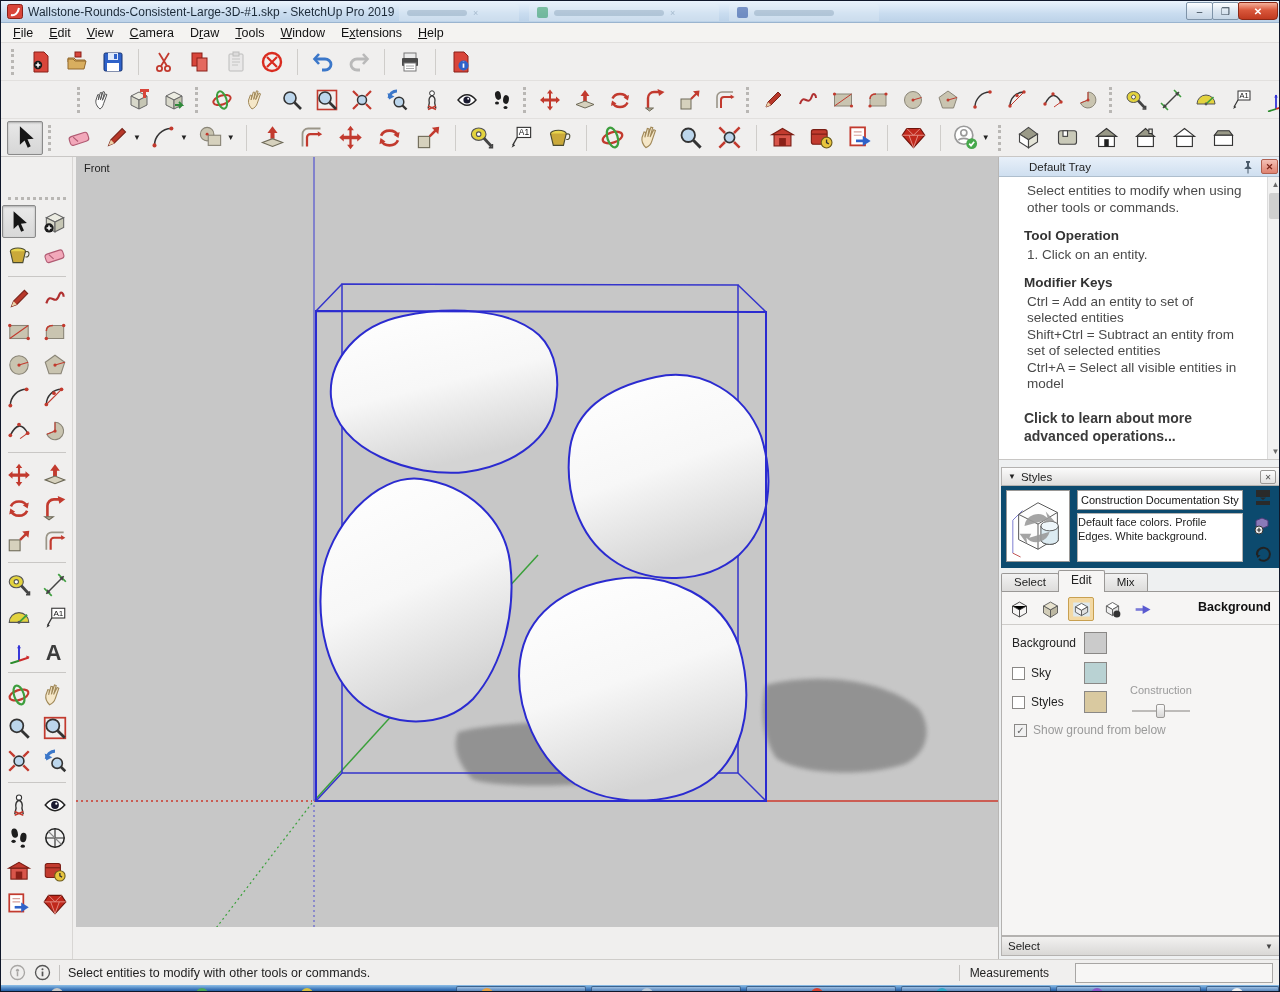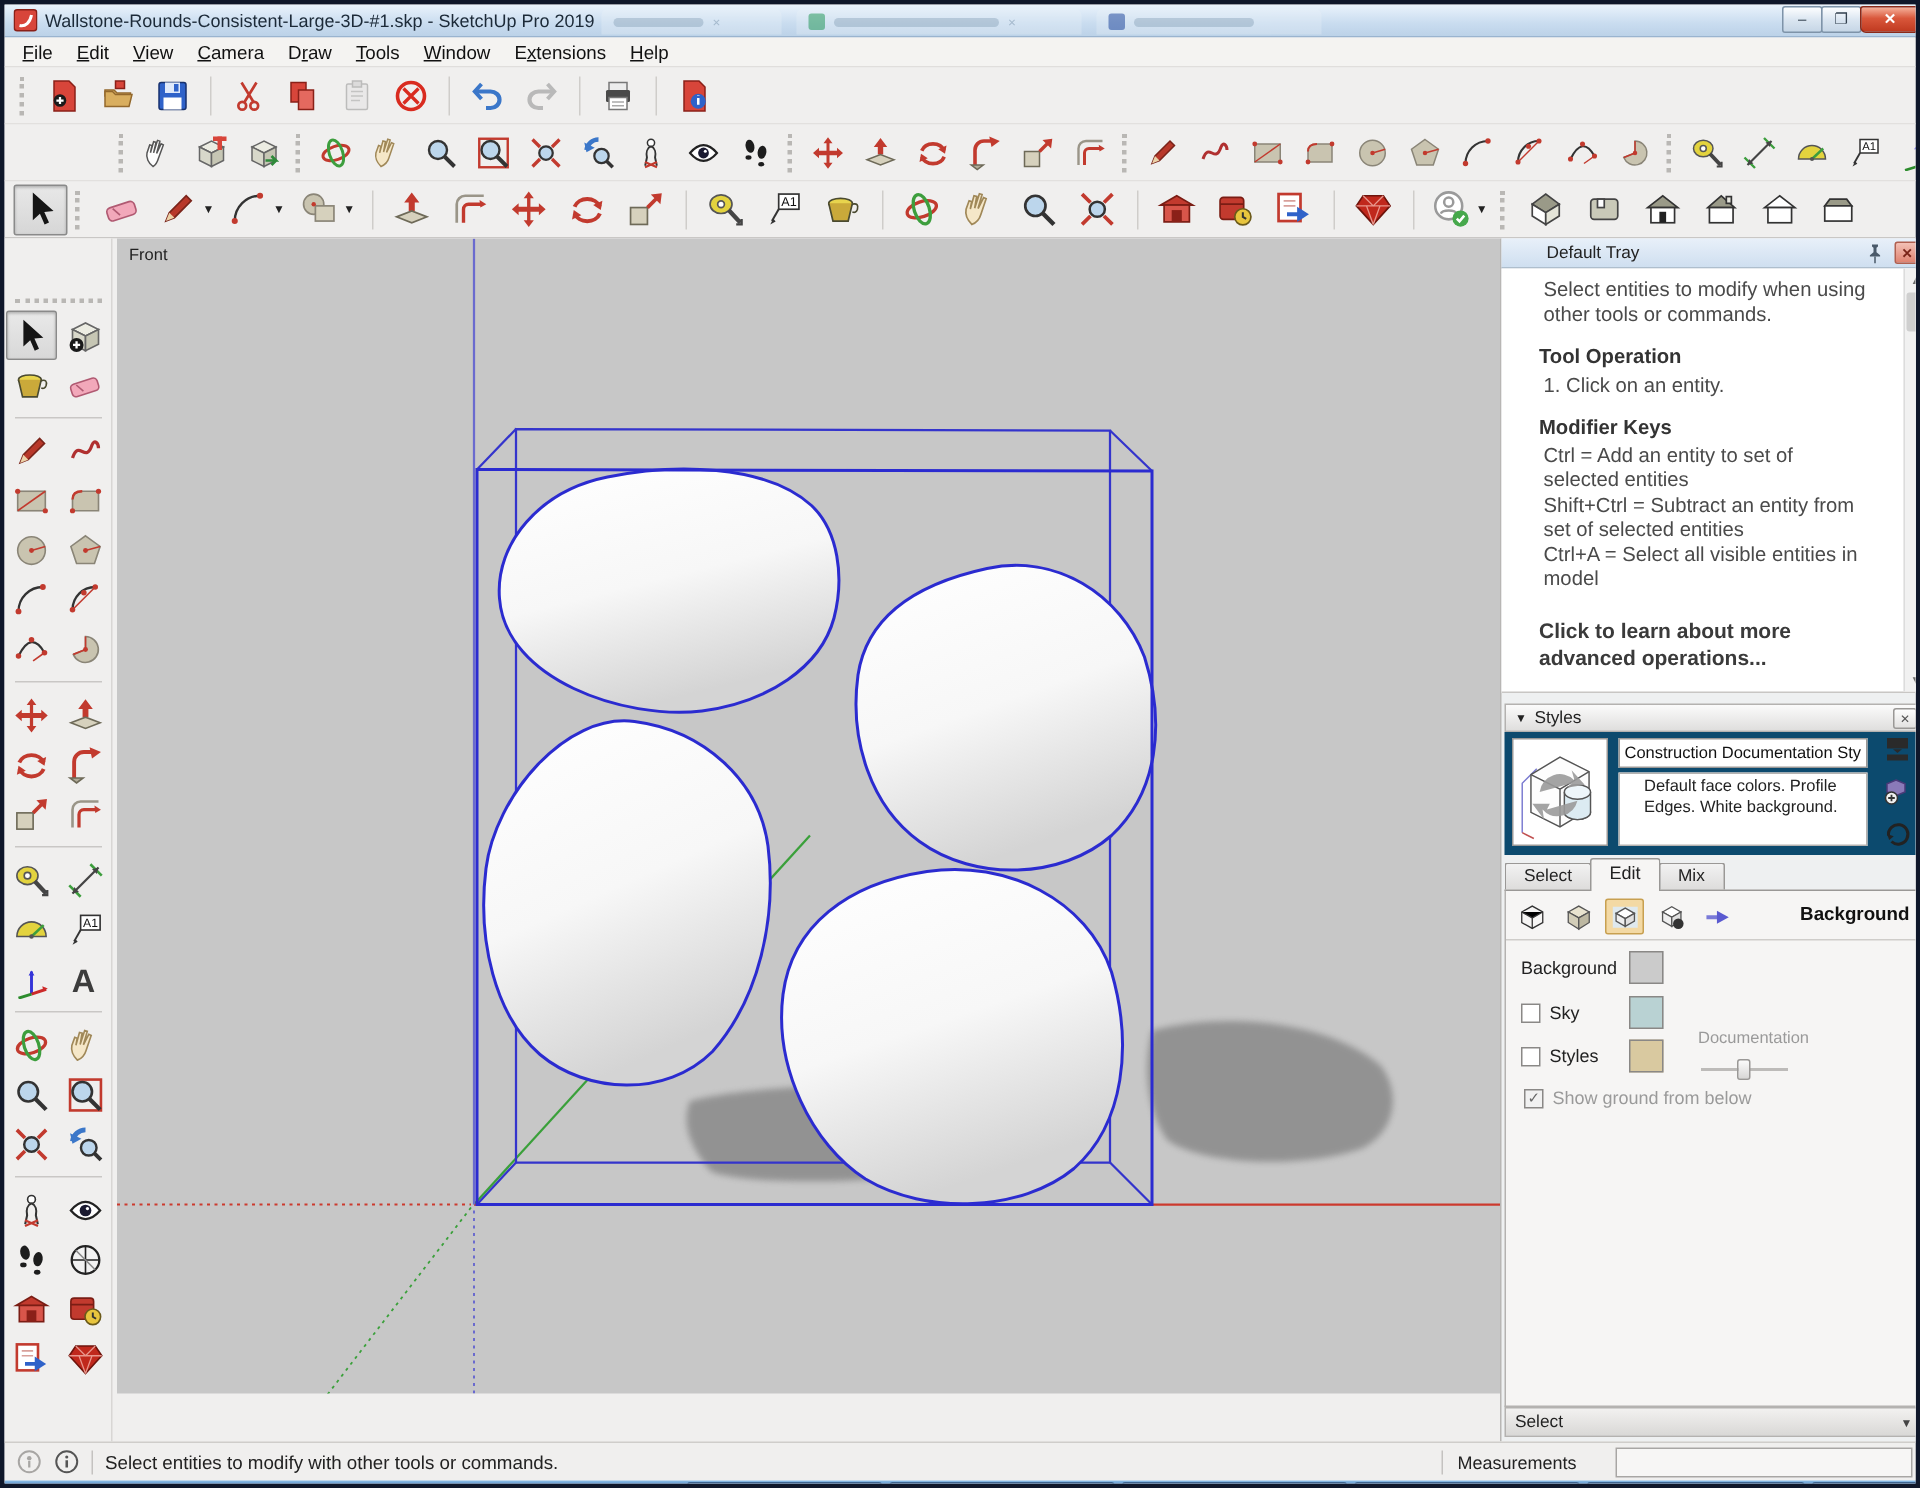--- a/index.html
+++ b/index.html
@@ -1,17 +1,17 @@
 <!DOCTYPE html>
 <html><head>
 <meta charset="utf-8">
 <style>
   html,body{margin:0;padding:0;background:#444;}
   *{box-sizing:border-box;font-family:"Liberation Sans",sans-serif;}
-  .app{position:relative;width:1280px;height:992px;background:#f0efee;overflow:hidden;border:3px solid #0f172a;}
+  .app{position:relative;width:1280px;height:992px;background:#f0efee;overflow:hidden;border:1px solid #0f172a;}
 
   
   .titlebar{position:absolute;left:0;top:0;width:1280px;height:22px;
     background:linear-gradient(#eaf3fc,#c9dcef 60%,#bcd2e8);border-bottom:1px solid #9ab4cf;
     display:flex;align-items:center;padding:0 4px;}
   .titlebar .app-icon{width:16px;height:15px;margin:0 5px 0 2px;flex:0 0 auto;}
   .titlebar .title{font-size:12px;color:#1c2a38;white-space:nowrap;}
   .ghost-tabs{position:absolute;left:398px;top:3px;width:560px;height:17px;display:flex;gap:10px;opacity:.55;}
   .ghost-tab{height:17px;border-radius:4px 4px 0 0;background:rgba(235,242,248,.55);display:flex;align-items:center;padding:0 8px;gap:6px;}
   .ghost-chip{width:11px;height:11px;border-radius:2px;}
@@ -69,21 +69,21 @@
   .v-scroll{position:absolute;right:0;top:0;width:15px;height:100%;background:#f1f1f1;border-left:1px solid #dcdcdc;}
   .v-scroll .arr{position:absolute;left:0;width:15px;height:15px;font-size:8px;color:#6a6a6a;display:flex;align-items:center;justify-content:center;background:#f1f1f1;}
   .v-scroll .thumb{position:absolute;left:1px;top:16px;width:12px;height:26px;background:#cfcfcf;border-radius:2px;}
 
   .styles-header{position:absolute;left:2px;top:310px;width:279px;height:19px;background:linear-gradient(#fbfbfb,#dfdedd);border:1px solid #b4b2b0;display:flex;align-items:center;font-size:11.5px;color:#222;}
   .styles-header .tri{font-size:8px;margin:0 5px 0 6px;}
   .sclose-btn{position:absolute;right:3px;top:2px;width:16px;height:14px;border:1px solid #9a9896;border-radius:2px;background:linear-gradient(#fdfdfd,#e2e1e0);color:#555;font-size:8px;display:flex;align-items:center;justify-content:center;padding:0;}
   .styles-body{position:absolute;left:2px;top:329px;width:279px;height:82px;background:#0c4a6e;}
   .style-thumb{position:absolute;left:5px;top:4px;width:64px;height:72px;background:#fff;border:1px solid #9a9896;}
   .style-name{position:absolute;left:76px;top:4px;width:166px;height:20px;border:1px solid #9a9896;background:#fff;font-size:11px;padding:0 3px;color:#111;}
-  .style-desc{position:absolute;left:76px;top:27px;width:166px;height:49px;border:1px solid #b4b2b0;background:#fff;font-size:11px;color:#222;padding:2px 16px;line-height:13.5px;}
+  .style-desc{position:absolute;left:76px;top:27px;width:166px;height:49px;border:1px solid #b4b2b0;background:#fff;font-size:11px;color:#222;padding:2px 0;line-height:13.5px;}
   .style-side{position:absolute;right:4px;top:2px;width:26px;display:flex;flex-direction:column;gap:6px;align-items:center;}
   .sbtn{width:22px;height:22px;border:0;background:transparent;padding:0;}
   .sbtn svg{width:20px;height:20px;}
 
   .tabs{position:absolute;left:2px;top:413px;height:22px;display:flex;align-items:flex-end;}
   .tab{height:19px;border:1px solid #9a9896;border-bottom:0;background:linear-gradient(#f2f2f2,#dcdbda);font-size:11.5px;color:#222;padding:2px 12px 0 12px;margin-right:-1px;border-radius:2px 2px 0 0;}
   .tab.active{height:22px;background:#f6f5f4;font-size:12px;z-index:2;}
   .edit-panel{position:absolute;left:2px;top:434px;width:279px;height:345px;background:#f6f5f4;border:1px solid #b4b2b0;border-top:1px solid #9a9896;}
   .edit-iconrow{position:absolute;left:4px;top:4px;height:26px;display:flex;gap:5px;align-items:center;}
   .ebtn{width:26px;height:24px;border:1px solid transparent;background:transparent;display:flex;align-items:center;justify-content:center;padding:0;border-radius:2px;}
@@ -1163,21 +1163,21 @@
           <span>Sky</span>
         </div>
         <span class="swatch" id="swSky" style="left: 82px; top: 70px; background: rgb(185, 210, 211);"></span>
 
         <div class="bg-row" style="top:103px;">
           <span class="chk"></span>
           <span>Styles</span>
         </div>
         <span class="swatch" id="swGround" style="left: 82px; top: 99px; background: rgb(217, 201, 160);"></span>
 
-        <span class="transp-label">Documentation</span>
+        <span class="transp-label">Construction</span>
         <div class="slider">
           <div class="track"></div>
           <div class="thumbv"></div>
         </div>
 
         <div class="bg-row muted" style="top:131px;left:12px;">
           <span class="chk checked">✓</span>
           <span>Show ground from below</span>
         </div>
       </div>

